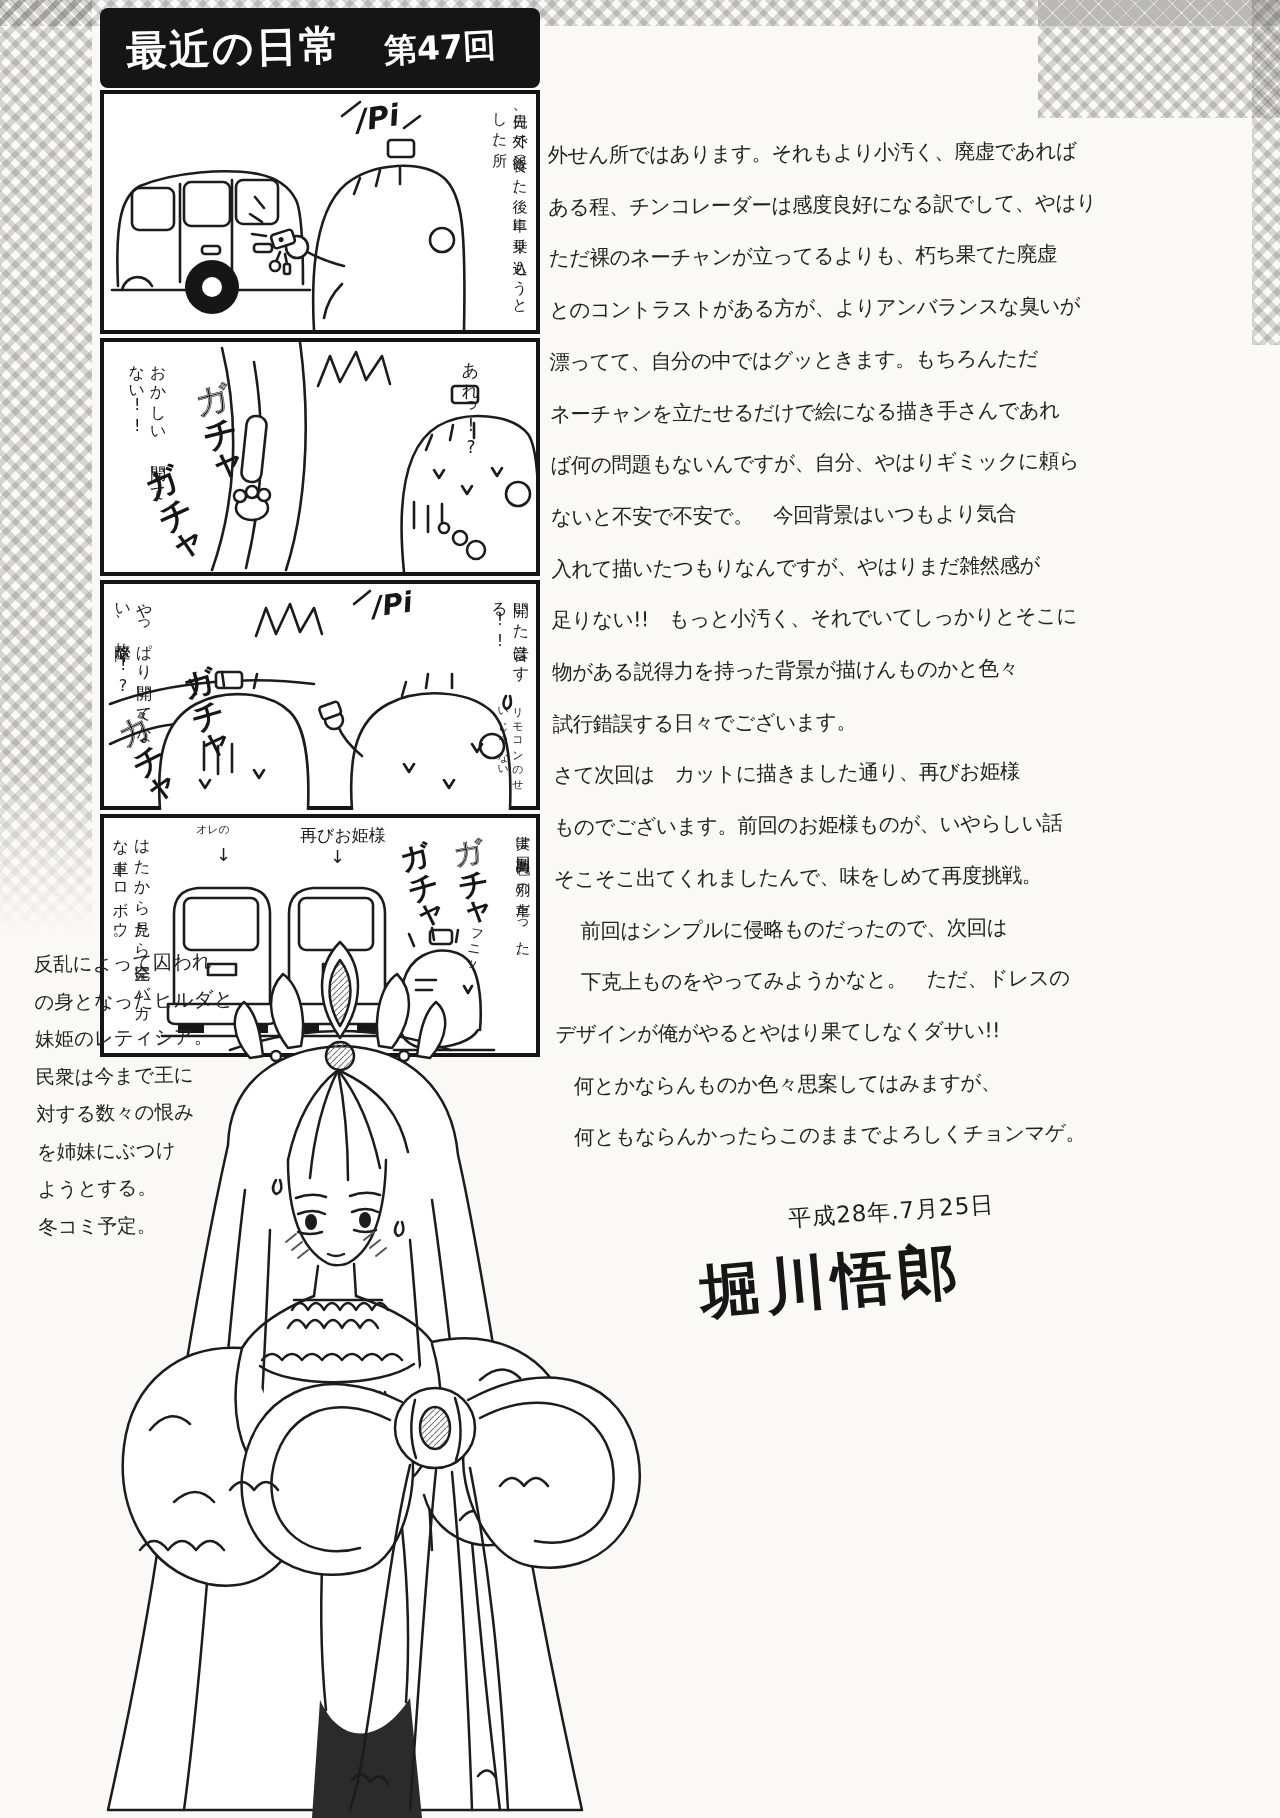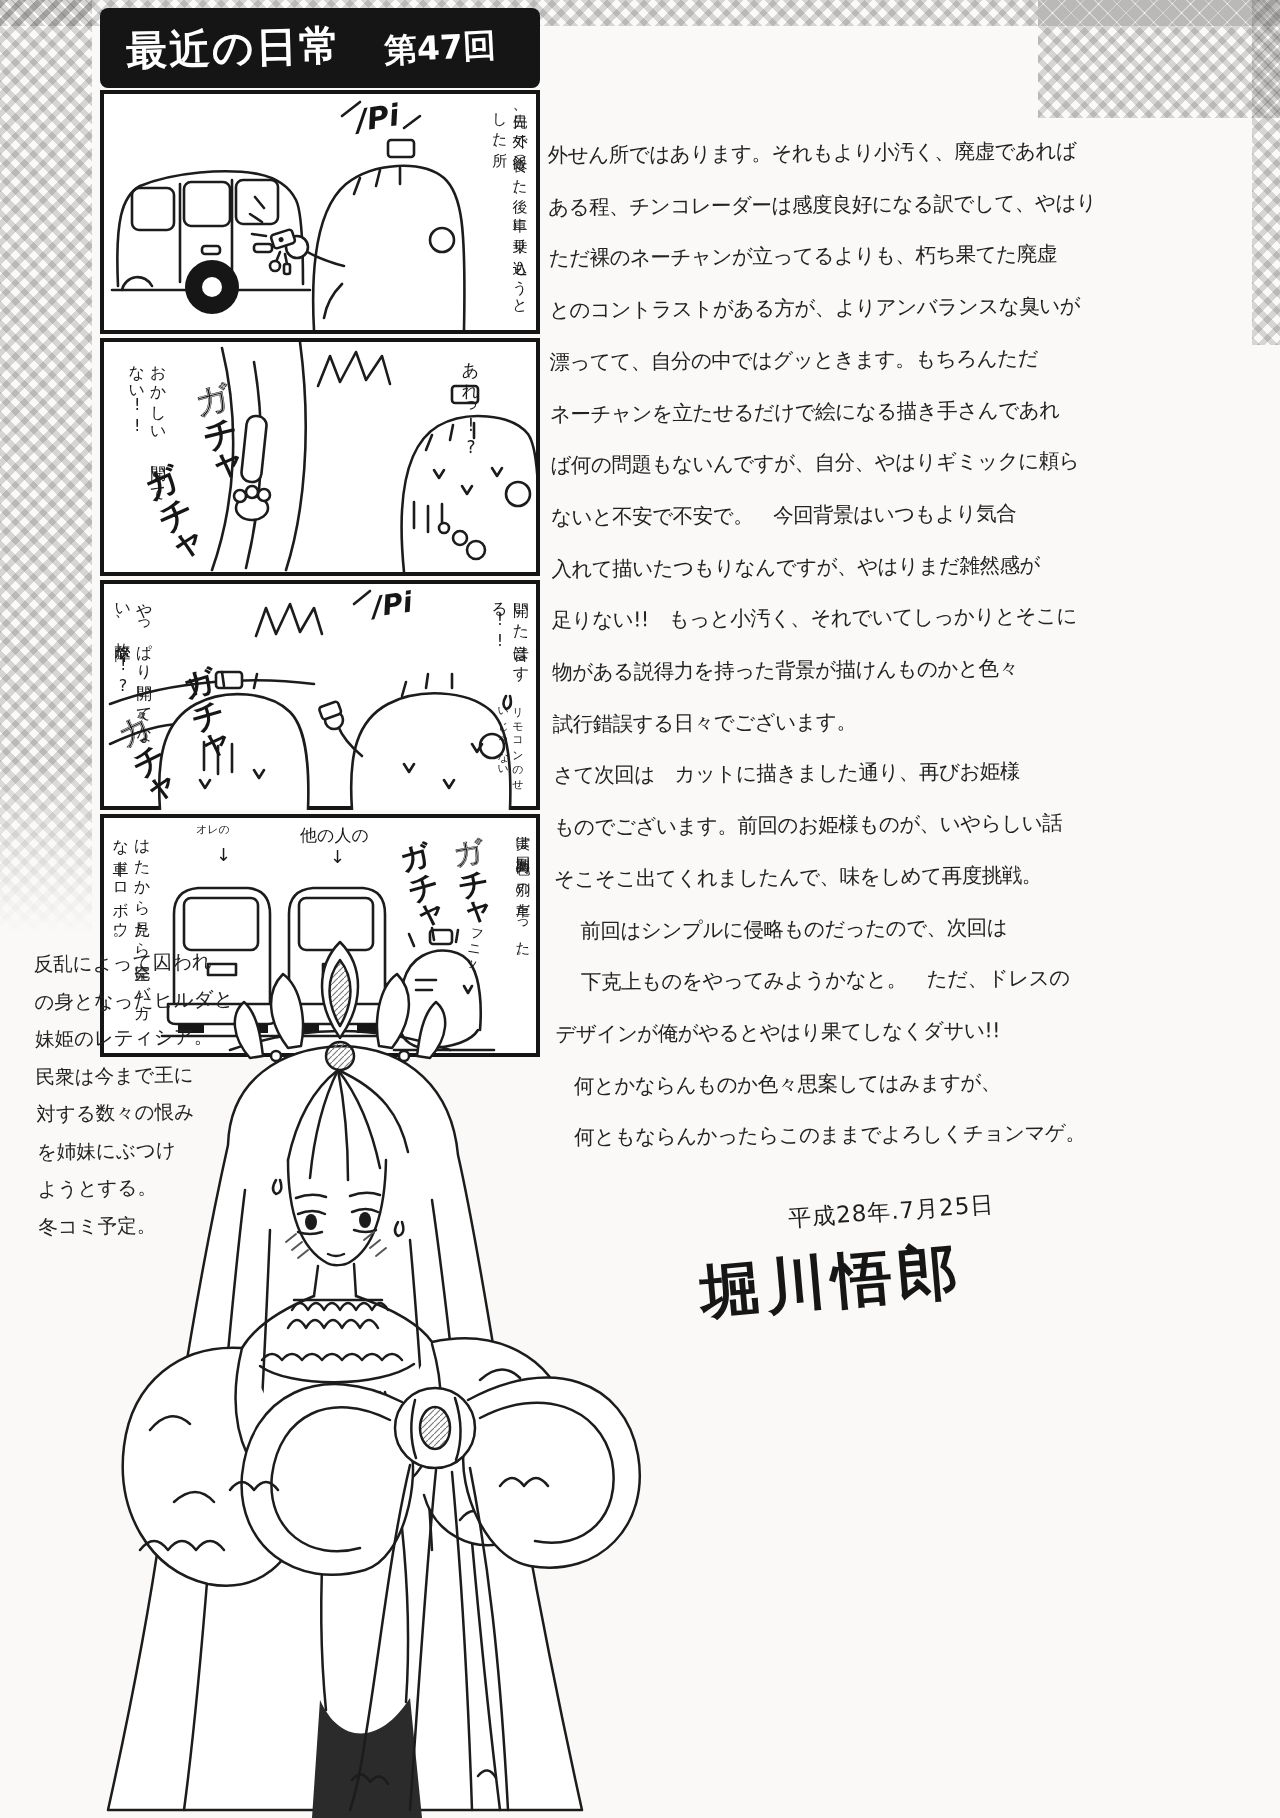--- a/index.html
+++ b/index.html
@@ -190,21 +190,21 @@
         <rect x="326" y="112" width="22" height="14" rx="3" fill="#ffffff"></rect>
         <path d="M310 128 l-5 -12 M330 122 l-2 -12 M352 124 l2 -12"></path>
         <path d="M312 162 h20 M312 172 h16 M360 168 l4 7 l4 -7"></path>
         <path d="M300 178 C292 174 286 170 282 166"></path>
         <path d="M290 232 H390"></path>
       </g>
     </svg>
     <div class="ptxt vtext" style="left:6px;top:10px;height:200px;font-size:16px;">はたから見たら完全にバカな車ドロボウ。</div>
     <span class="ptxt" style="left:92px;top:4px;font-size:11px;">オレの</span>
     <span class="ptxt" style="left:112px;top:26px;font-size:18px;">↓</span>
-    <span class="ptxt" style="left:196px;top:6px;font-size:17px;">他の人の</span>
+    <span class="ptxt" style="left:196px;top:6px;font-size:17px;">再びお姫様</span>
     <span class="ptxt" style="left:226px;top:28px;font-size:18px;">↓</span>
     <span class="sfx sfx-v" style="left:300px;top:2px;font-size:30px;transform:rotate(-16deg);">ガチャ</span>
     <span class="sfx sfx-v" style="left:352px;top:-2px;font-size:30px;transform:rotate(-10deg);">ガチャ</span>
     <span class="ptxt vtext" style="right:52px;top:102px;font-size:13px;transform:rotate(10deg);">フニッ</span>
     <div class="ptxt vtext" style="right:4px;top:6px;height:158px;font-size:14.5px;">実は同型同色の別の車だった。</div>
   </div>
 
   <div id="essay">
     <div class="line">外せん所ではあります。それもより小汚く、廃虚であれば</div>
     <div class="line">ある程、チンコレーダーは感度良好になる訳でして、やはり</div>

